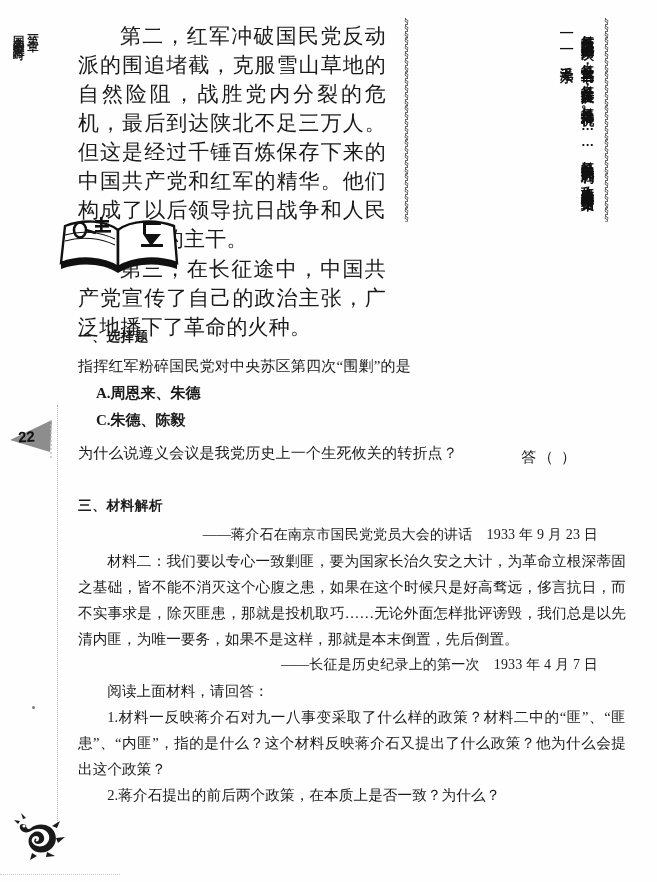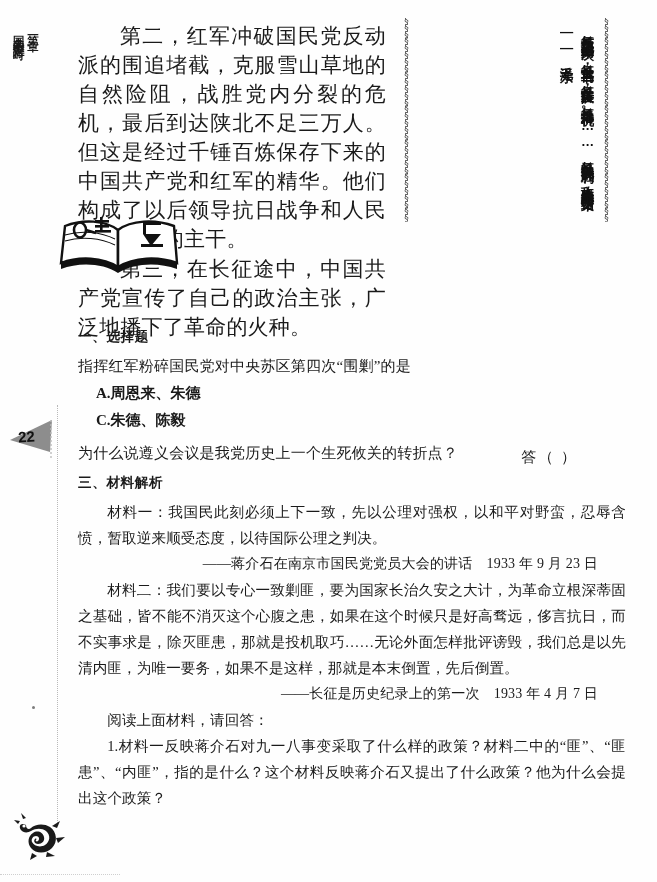--- a/index.html
+++ b/index.html
@@ -347,32 +347,32 @@
     <div class="opt-row">
       <div class="opt-col">C.朱德、陈毅</div>
     </div>
     <div class="answer-blank" style="margin-top:14px">答（    ）</div>
   </div>
 
   <div class="ex" style="top:404px">
     <p class="q-line">为什么说遵义会议是我党历史上一个生死攸关的转折点？</p>
   </div>
 
-  <div class="ex" style="top:438px">
+  <div class="ex" style="top:461px">
     <p class="sec-head">三、材料解析</p>
-    <p class="material first">材料一：我国民此刻必须上下一致，先以公理对强权，以和平对野蛮，忍辱含愤，暂取逆来顺受态度，以待国际公理之判决。</p>
     <div class="source-line">
       <span>——蒋介石在南京市国民党党员大会的讲话</span><span class="source-date">1933 年 9 月 23 日</span>
     </div>
     <p class="material first">材料二：我们要以专心一致剿匪，要为国家长治久安之大计，为革命立根深蒂固之基础，皆不能不消灭这个心腹之患，如果在这个时候只是好高骛远，侈言抗日，而不实事求是，除灭匪患，那就是投机取巧……无论外面怎样批评谤毁，我们总是以先清内匪，为唯一要务，如果不是这样，那就是本末倒置，先后倒置。</p>
     <div class="source-line">
       <span>——长征是历史纪录上的第一次</span><span class="source-date">1933 年 4 月 7 日</span>
     </div>
     <p class="material first">阅读上面材料，请回答：</p>
     <p class="material first">1.材料一反映蒋介石对九一八事变采取了什么样的政策？材料二中的“匪”、“匪患”、“内匪”，指的是什么？这个材料反映蒋介石又提出了什么政策？他为什么会提出这个政策？</p>
+    <p class="material first">2.蒋介石提出的前后两个政策，在本质上是否一致？为什么？</p>
   </div>
 
   <div class="dragon">
     <svg width="62" height="52" viewBox="0 0 62 52">
       <g fill="#1a1a1a">
         <path d="M14 13 C9 10, 6 14, 9 18 C11 21, 16 21, 19 19 C24 16, 30 16, 34 19
                  C39 23, 38 30, 33 33 C28 36, 22 34, 20 30 C19 27, 21 24, 24 24
                  C27 24, 28 27, 26 29 C25 30, 23 29, 24 28 C25 27, 24 26, 23 27
                  C21 29, 23 32, 26 32 C30 32, 33 29, 32 25 C31 20, 25 18, 21 21
                  C16 24, 15 31, 19 36 C24 42, 34 42, 40 36 C46 30, 45 20, 38 15

